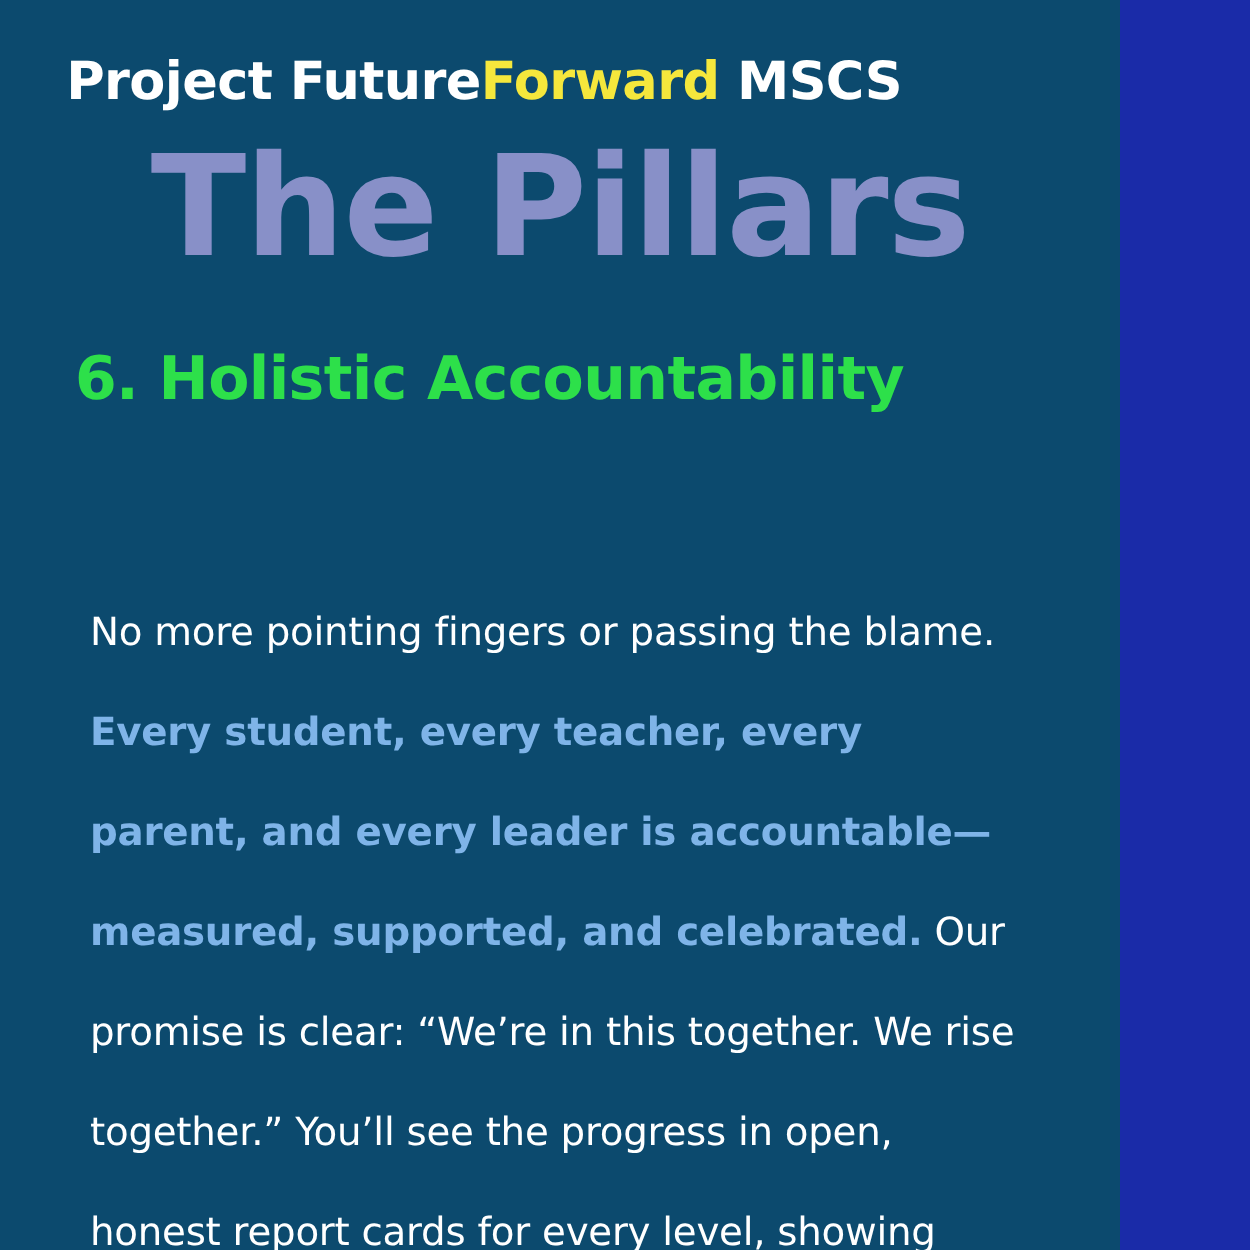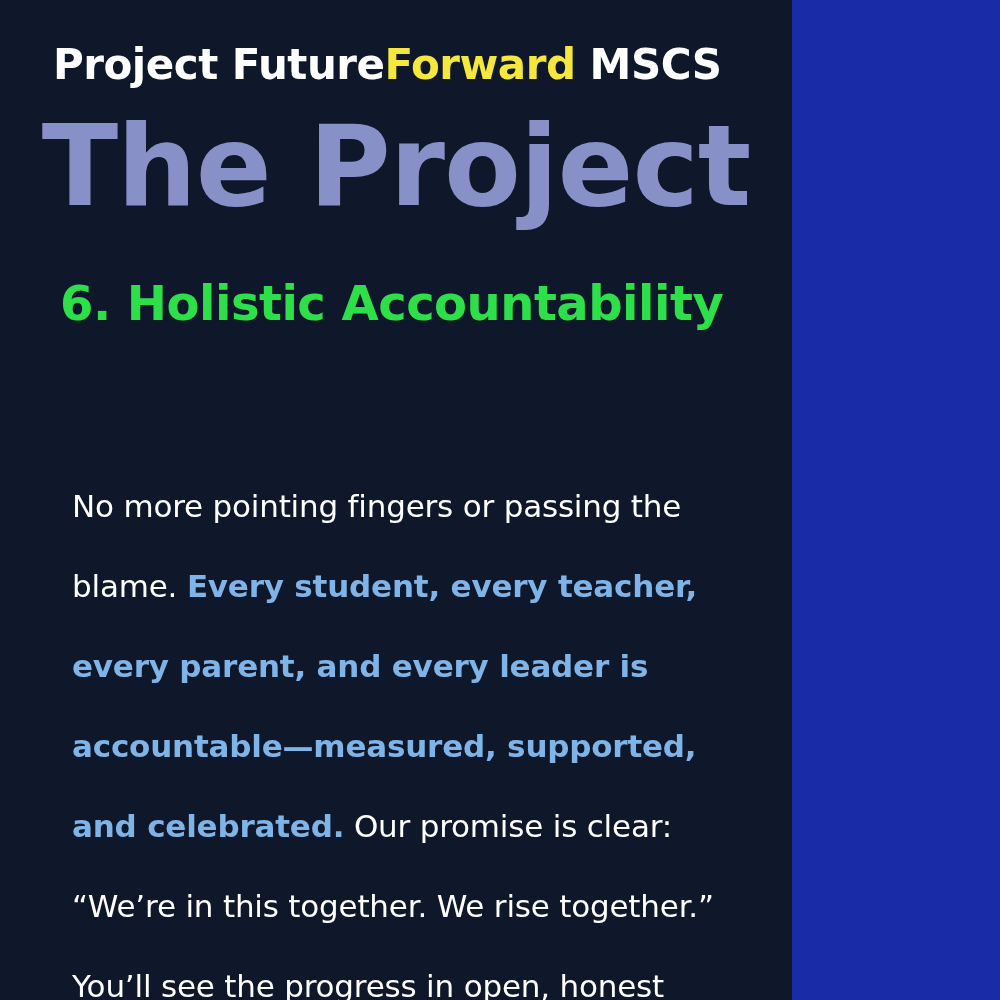--- a/index.html
+++ b/index.html
@@ -9,23 +9,23 @@
   body {
     width: 1000px;
     height: 1000px;
     overflow: hidden;
     font-family: "DejaVu Sans", sans-serif;
     background: #1A2BA8;
   }
 
   #slide {
     position: relative;
-    width: 792px;
+    width: 896px;
     height: 1000px;
-    background: #0f172a;
+    background: #0c4a6e;
     box-sizing: border-box;
   }
 
   
   #brand-line {
     position: absolute;
     left: 53px;
     top: 44px;
     white-space: nowrap;
     font-family: "DejaVu Sans", sans-serif;
@@ -89,21 +89,21 @@
 </style>
 </head>
 <body>
 
 <div id="slide">
 
   <div id="brand-line">
     <span class="brand-white">Project Future</span><span class="brand-accent">Forward</span><span class="brand-white"> MSCS</span>
   </div>
 
-  <div id="series-title">The Project</div>
+  <div id="series-title">The Pillars</div>
 
   <div id="pillar-heading">
     <span>6. Holistic Accountability</span><br>
   </div>
 
   <div id="body-copy">
     <span class="plain">No more pointing fingers or passing the blame. </span><span class="emphasis">Every student, every teacher, every parent, and every leader is accountable—measured, supported, and celebrated.</span><span class="plain"> Our promise is clear: “We’re in this together. We rise together.” You’ll see the progress in open, honest report cards for every level, showing exactly what’s working and where we must do better.</span>
   </div>
 
 </div>

